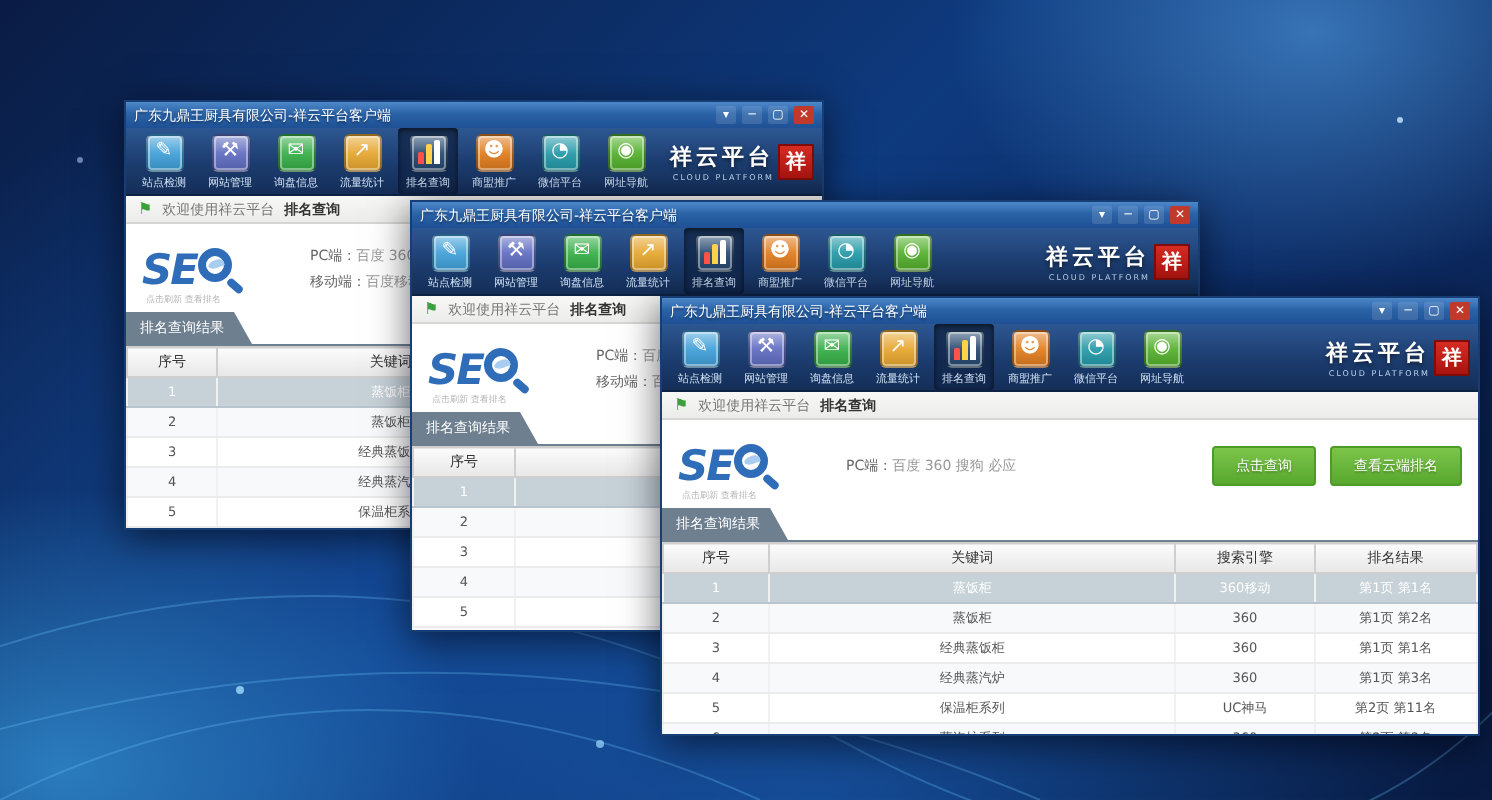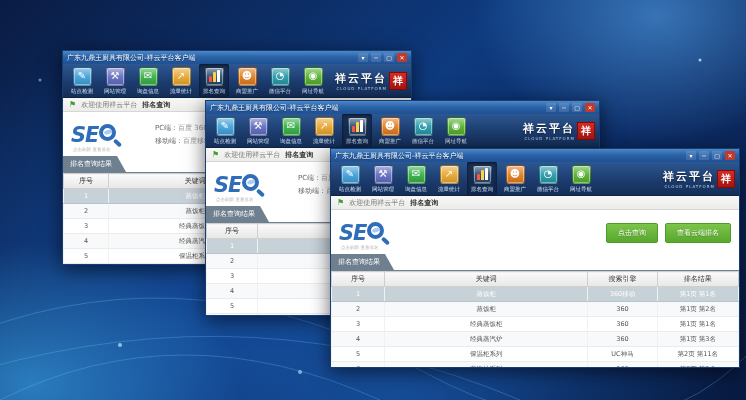--- a/index.html
+++ b/index.html
@@ -439,20 +439,21 @@
         <div class="seo-logo">
           <span class="seo-se">SE</span>
           <span class="seo-mag">
             <span class="seo-ring"></span>
             <span class="seo-swish"></span>
             <span class="seo-handle"></span>
           </span>
           <span class="seo-tag">点击刷新 查看排名</span>
         </div>
         <div class="engines">
+          <div class="eng-line"><b>PC端：</b><span>百度 360 搜狗 必应</span></div>
         </div>
         <div class="actions">
           <button class="gbtn">点击查询</button>
           <button class="gbtn">查看云端排名</button>
         </div>
       </div>
       <div class="tabstrip">
         <span class="tab">排名查询结果</span>
       </div>
       <table>

